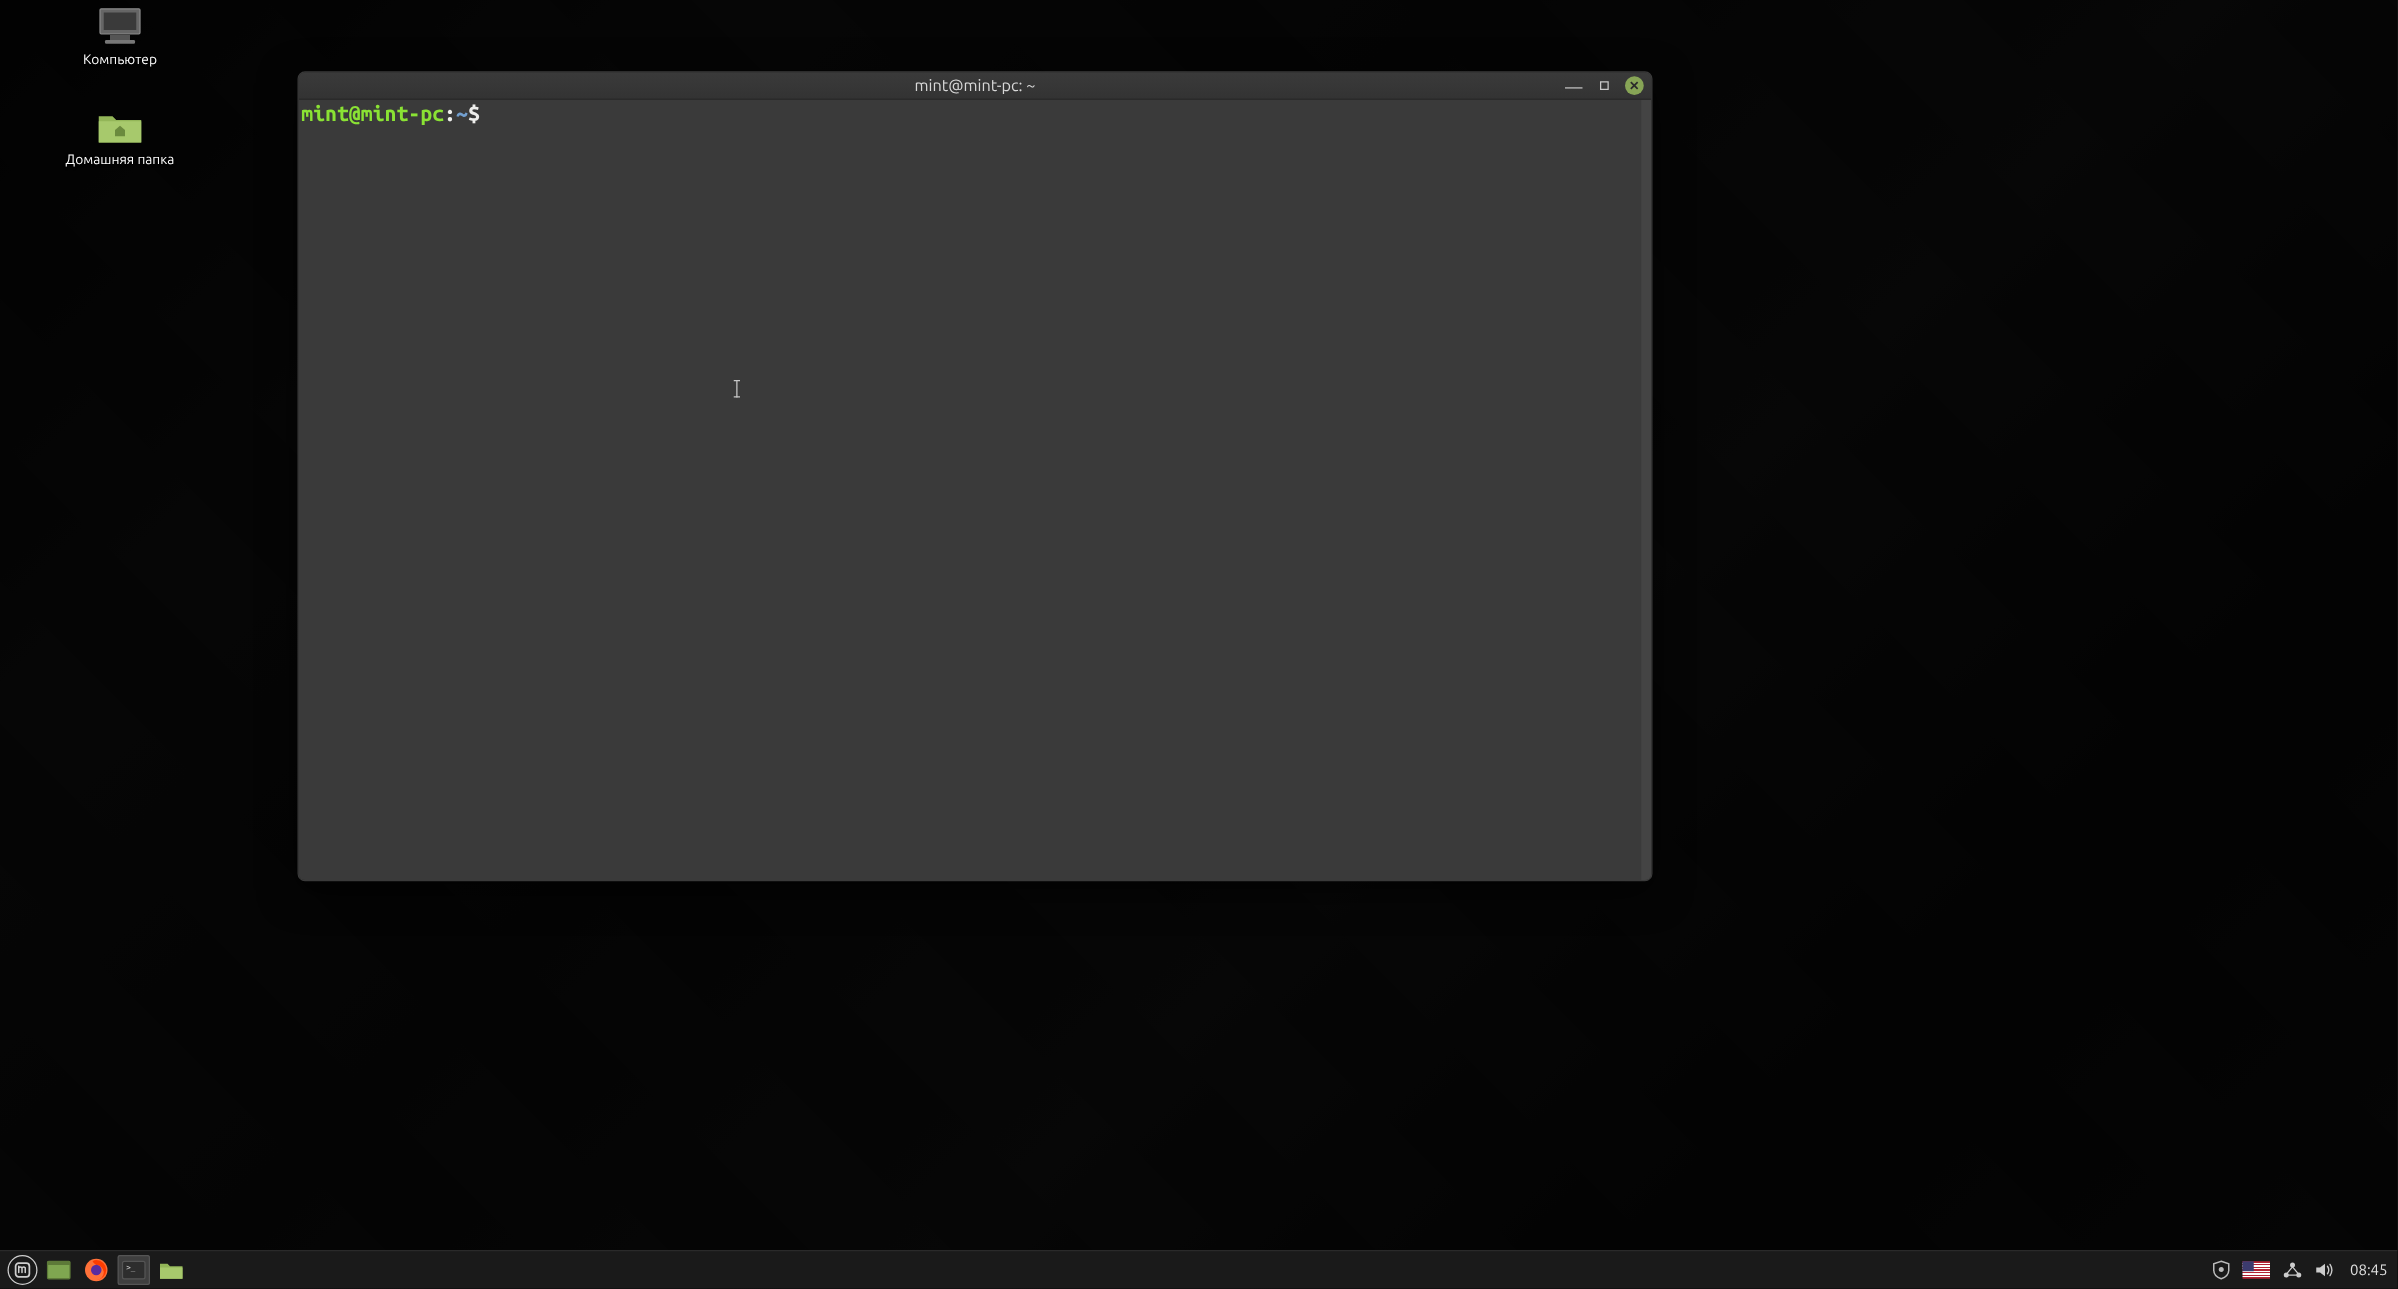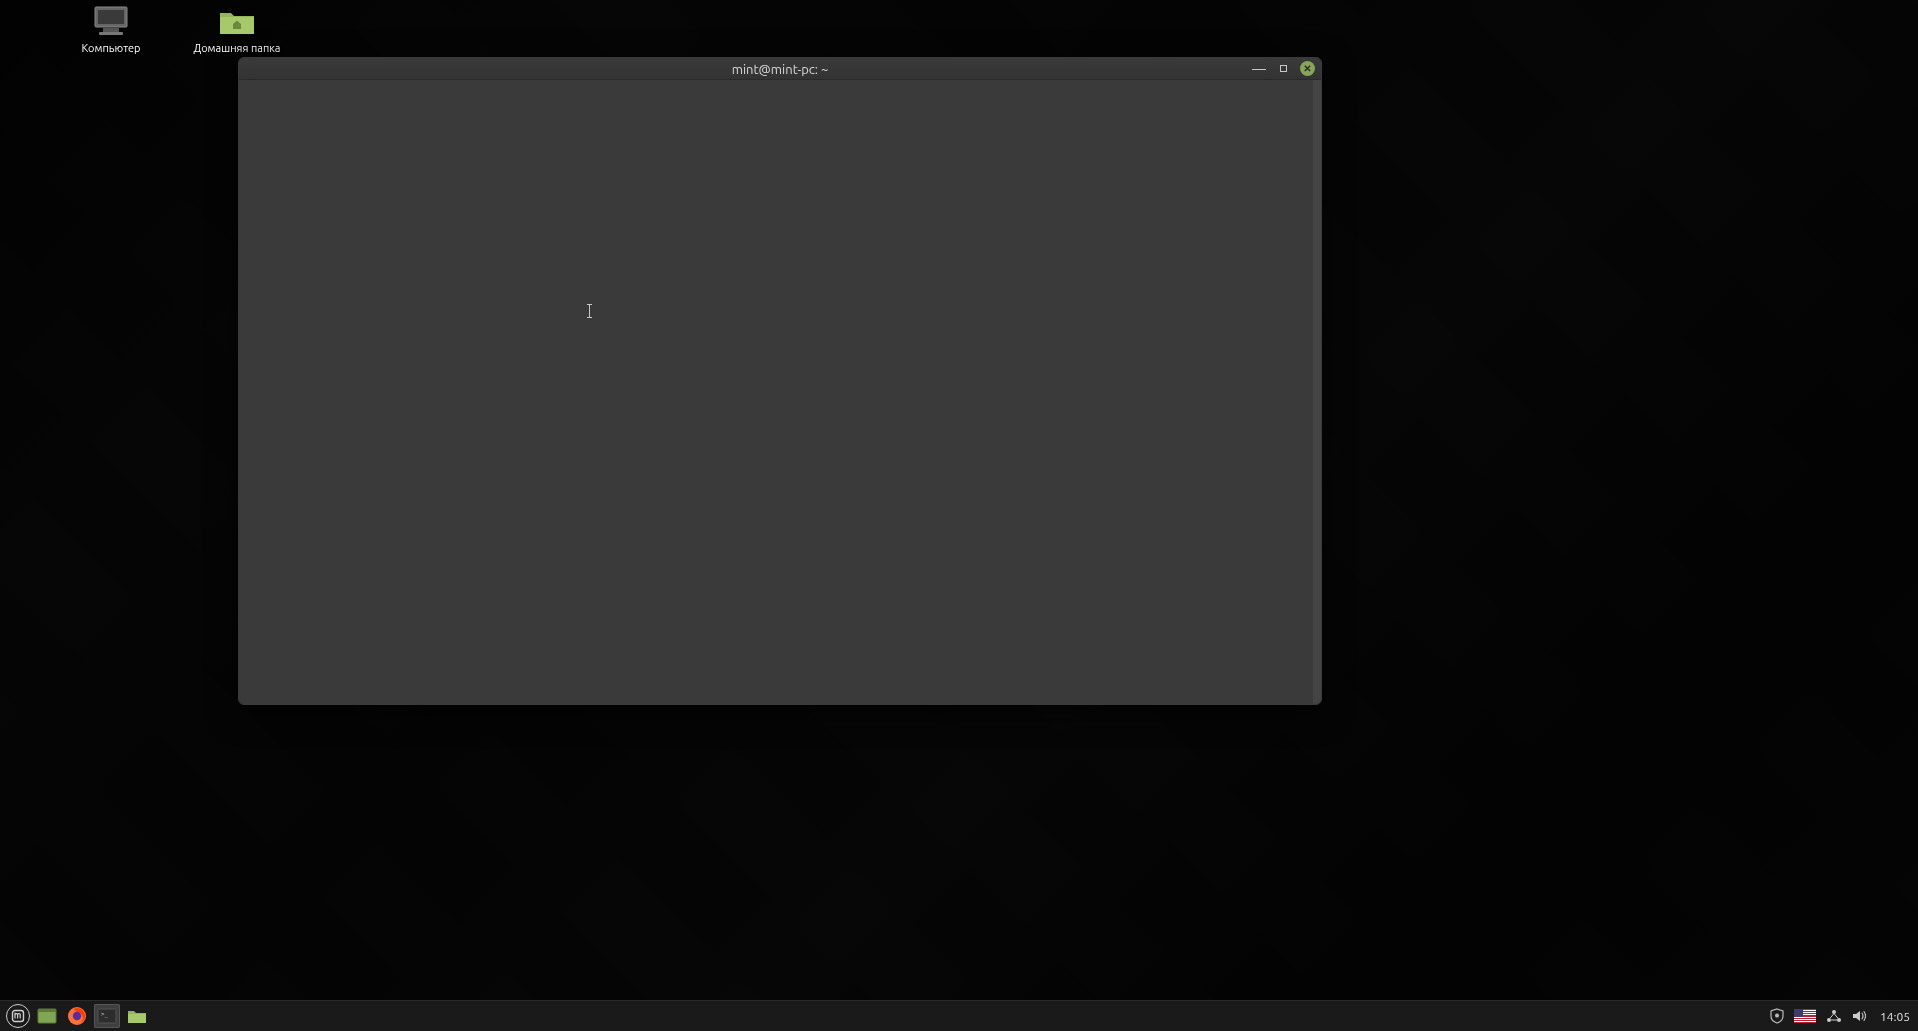--- a/index.html
+++ b/index.html
@@ -13,23 +13,23 @@
     background-image:
       linear-gradient(135deg, #0a0a0a 0%, #1e1e1e 20%, #161616 40%, #222 60%, #0f0f0f 80%, #1a1a1a 100%),
       repeating-linear-gradient(45deg, rgba(60,60,60,0.05) 0 80px, rgba(0,0,0,0.15) 80px 160px);
     background-blend-mode: overlay;
   }
 
   
   .desktop-icons {
     position: absolute;
     top: 4px;
-    left: 63px;
-    display: flex;
-    flex-direction: row;
+    left: 48px;
+    display: flex;
+    flex-direction: column;
     gap: 30px;
     align-items: center;
   }
   .desktop-icon {
     display: flex;
     flex-direction: column;
     align-items: center;
     width: 96px;
     cursor: pointer;
   }
@@ -246,20 +246,21 @@
     <span class="title-text">mint@mint-pc: ~</span>
     <div class="window-controls">
       <div class="wc-btn wc-min">—</div>
       <div class="wc-btn wc-max">
           <div class="wc-max-box"></div>
         </div>
       <div class="wc-btn wc-close">✕</div>
     </div>
   </div>
   <div class="terminal-body">
+    <div class="prompt-line"><span class="p-user">mint@mint-pc</span><span class="p-colon">:</span><span class="p-path">~</span><span class="p-dollar">$</span><span> </span></div>
     <div class="ibeam-cursor"></div>
     <div class="terminal-scrollbar"></div>
   </div>
 </div>
 
 <div class="taskbar">
   <div class="taskbar-left">
     <div class="menu-btn">
       <span>
         <svg width="14" height="14" viewBox="0 0 14 14">
@@ -326,15 +327,15 @@
       </span>
     </div>
     <div class="tray-ic">
       <span>
         <svg width="16" height="14" viewBox="0 0 16 14">
           <path d="M1 5 L4 5 L8 2 L8 12 L4 9 L1 9 Z" fill="#ccc"></path>
           <path d="M10 4 Q12 7 10 10 M12 2.5 Q15 7 12 11.5" stroke="#ccc" stroke-width="1.1" fill="none" stroke-linecap="round"></path>
         </svg>
       </span>
     </div>
-    <span class="clock">14:05</span>
+    <span class="clock">08:45</span>
   </div>
 </div>
 
 </body></html>

